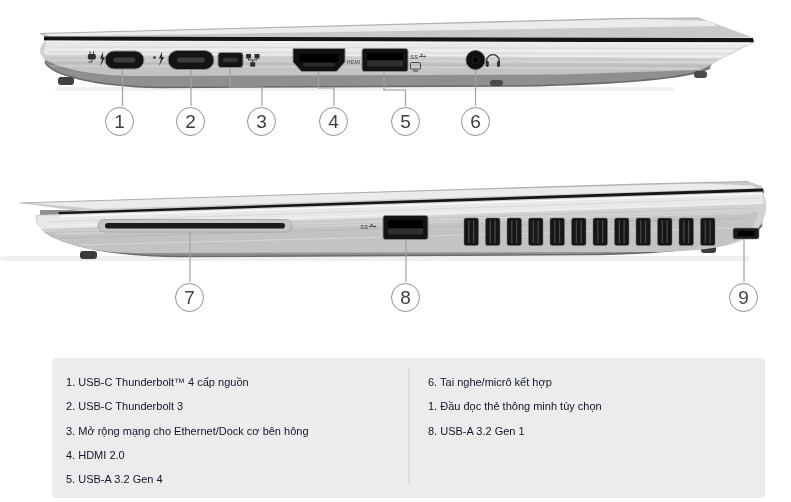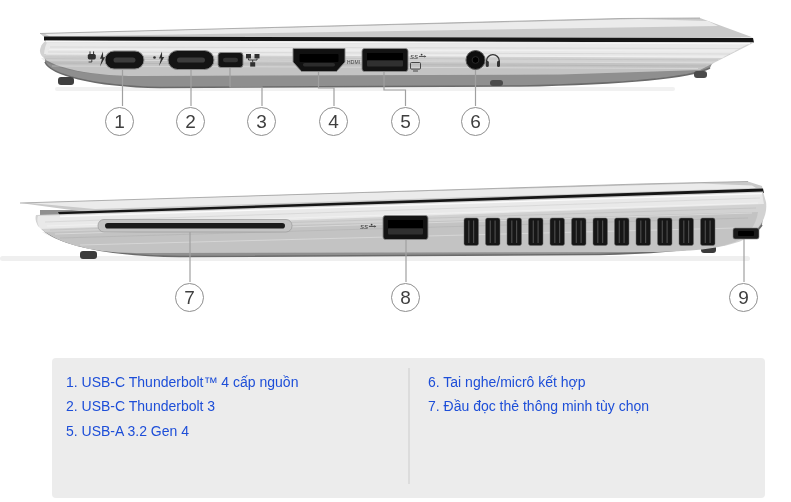--- a/index.html
+++ b/index.html
@@ -7,21 +7,21 @@
           font-family:"Liberation Sans","DejaVu Sans",sans-serif;}
   .diagram-svg{position:absolute;left:0;top:0;}
   .callout{position:absolute;width:29px;height:29px;border:1.6px solid #8f8f8f;border-radius:50%;
            background:#fff;display:flex;align-items:center;justify-content:center;
            font-size:19px;color:#3f3f3f;box-sizing:border-box;}
   .legend-panel{position:absolute;left:52px;top:358px;width:713px;height:140px;
                 background:#ececec;border-radius:4px;}
   .legend-col{position:absolute;top:12px;margin:0;padding:0;list-style:none;}
   .legend-col.left{left:14px;}
   .legend-col.right{left:376px;}
-  .legend-col li{line-height:24.3px;font-size:14px;color:#1d4ed8;white-space:nowrap;}
+  .legend-col li{line-height:24.3px;font-size:11px;color:#0f172a;white-space:nowrap;}
   .legend-divider{position:absolute;left:356px;top:10px;width:2px;height:116px;background:#dcdcdc;}
 </style>
 </head>
 <body>
 
 <div class="canvas">
 
 <svg class="diagram-svg" width="791" height="502" viewBox="0 0 791 502">
 
   <g>
@@ -267,22 +267,25 @@
       <span>8</span>
     </div>
 <div class="callout" style="left:729px;top:283px;">
       <span>9</span>
     </div>
 
 <div class="legend-panel">
   <ul class="legend-col left">
     <li>1. USB-C Thunderbolt™ 4 cấp nguồn</li>
     <li>2. USB-C Thunderbolt 3</li>
+    <li>3. Mở rộng mạng cho Ethernet/Dock cơ bên hông</li>
+    <li>4. HDMI 2.0</li>
     <li>5. USB-A 3.2 Gen 4</li>
   </ul>
   <div class="legend-divider"></div>
   <ul class="legend-col right">
     <li>6. Tai nghe/micrô kết hợp</li>
-    <li>7. Đầu đọc thẻ thông minh tùy chọn</li>
+    <li>1. Đầu đọc thẻ thông minh tùy chọn</li>
+    <li>8. USB-A 3.2 Gen 1</li>
   </ul>
 </div>
 
 </div>
 
 </body></html>

